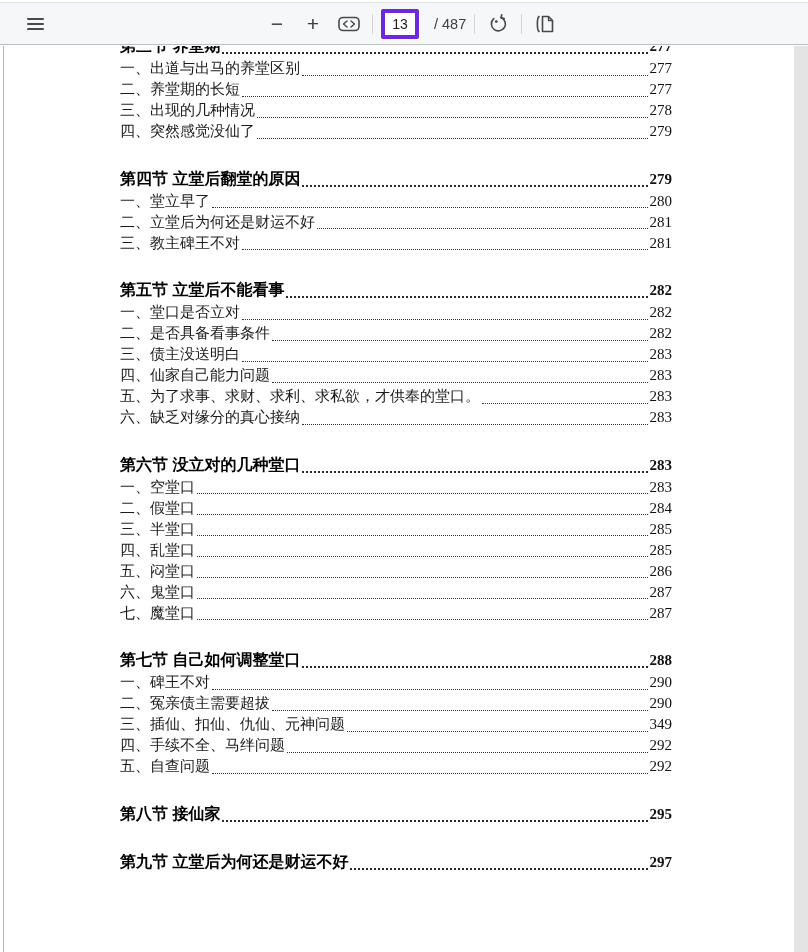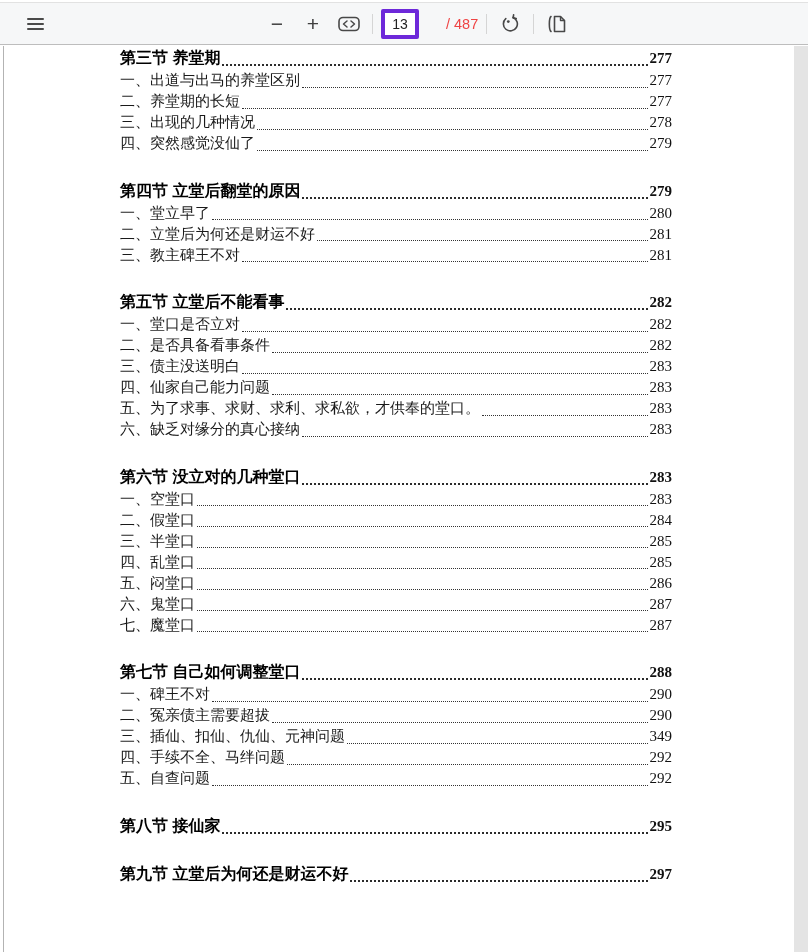--- a/index.html
+++ b/index.html
@@ -36,41 +36,41 @@
 
   .tb-sep { width: 1px; height: 20px; background: #d5d5d5; margin: 0 8px; flex: 0 0 auto; }
 
   .page-box {
     width: 38px; height: 30px; background: #ffffff;
     border: 4px solid #6d28d9; border-radius: 2px;
     text-align: center; font-size: 14px; color: #222;
     font-family: "Liberation Sans", sans-serif;
     outline: none; flex: 0 0 auto;
   }
-  .page-total { font-size: 14.5px; color: #ef4444; margin-left: 27px; white-space: nowrap; flex: 0 0 auto; text-align: right; }
+  .page-total { font-size: 14.5px; color: #404040; margin-left: 15px; white-space: nowrap; flex: 0 0 auto; text-align: right; }
 
   .tb-icon { display: block; }
 
   
   .doc-area {
     position: absolute; top: 46px; left: 0; width: 808px; height: 906px;
     background: #ffffff; overflow: hidden;
   }
   .page-left-edge {
     position: absolute; top: 46px; left: 3px; width: 1px; height: 906px;
     background: #b3b3b3; z-index: 3;
   }
   .scrollbar-track {
     position: absolute; top: 46px; right: 0; width: 14px; height: 906px;
     background: #e4e4e4; z-index: 3;
   }
 
   
   .toc {
-    position: absolute; top: 12px; left: 120px; width: 552px;
+    position: absolute; top: 0; left: 120px; width: 552px;
     margin-top: -12px;
     color: #111;
   }
   .toc-heading {
     display: flex; align-items: flex-end;
     height: 24px; line-height: 24px;
     margin-top: 24.5px;
     font-family: "Liberation Sans", "DejaVu Sans", sans-serif;
     font-weight: bold; font-size: 16px; color: #000;
     white-space: nowrap;

